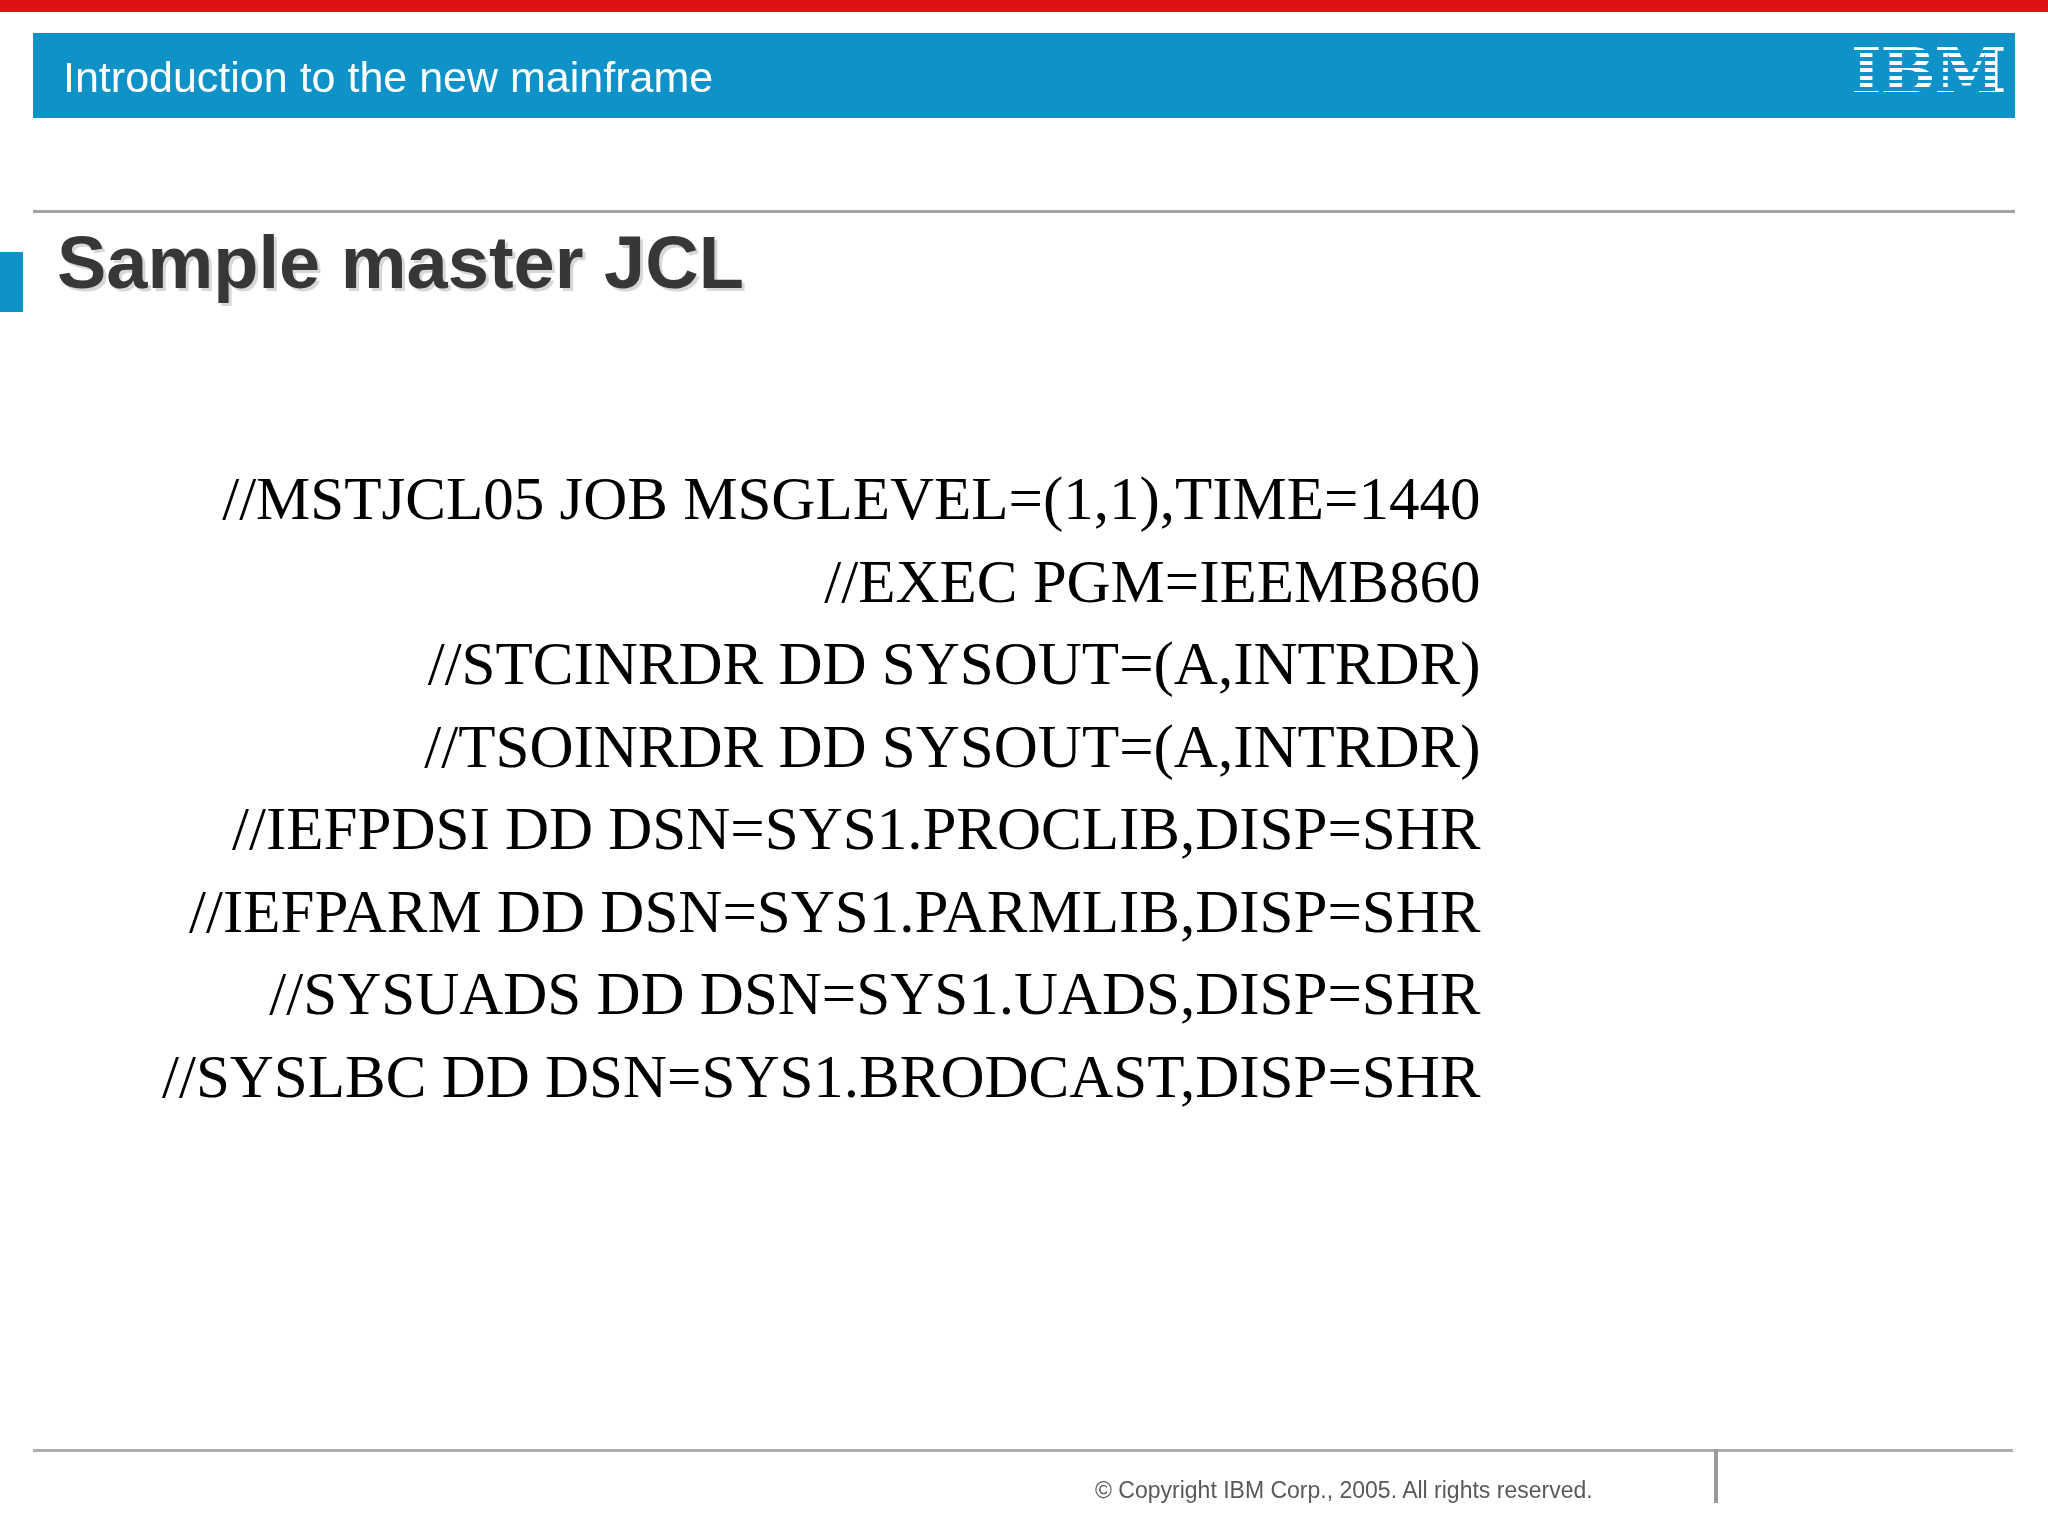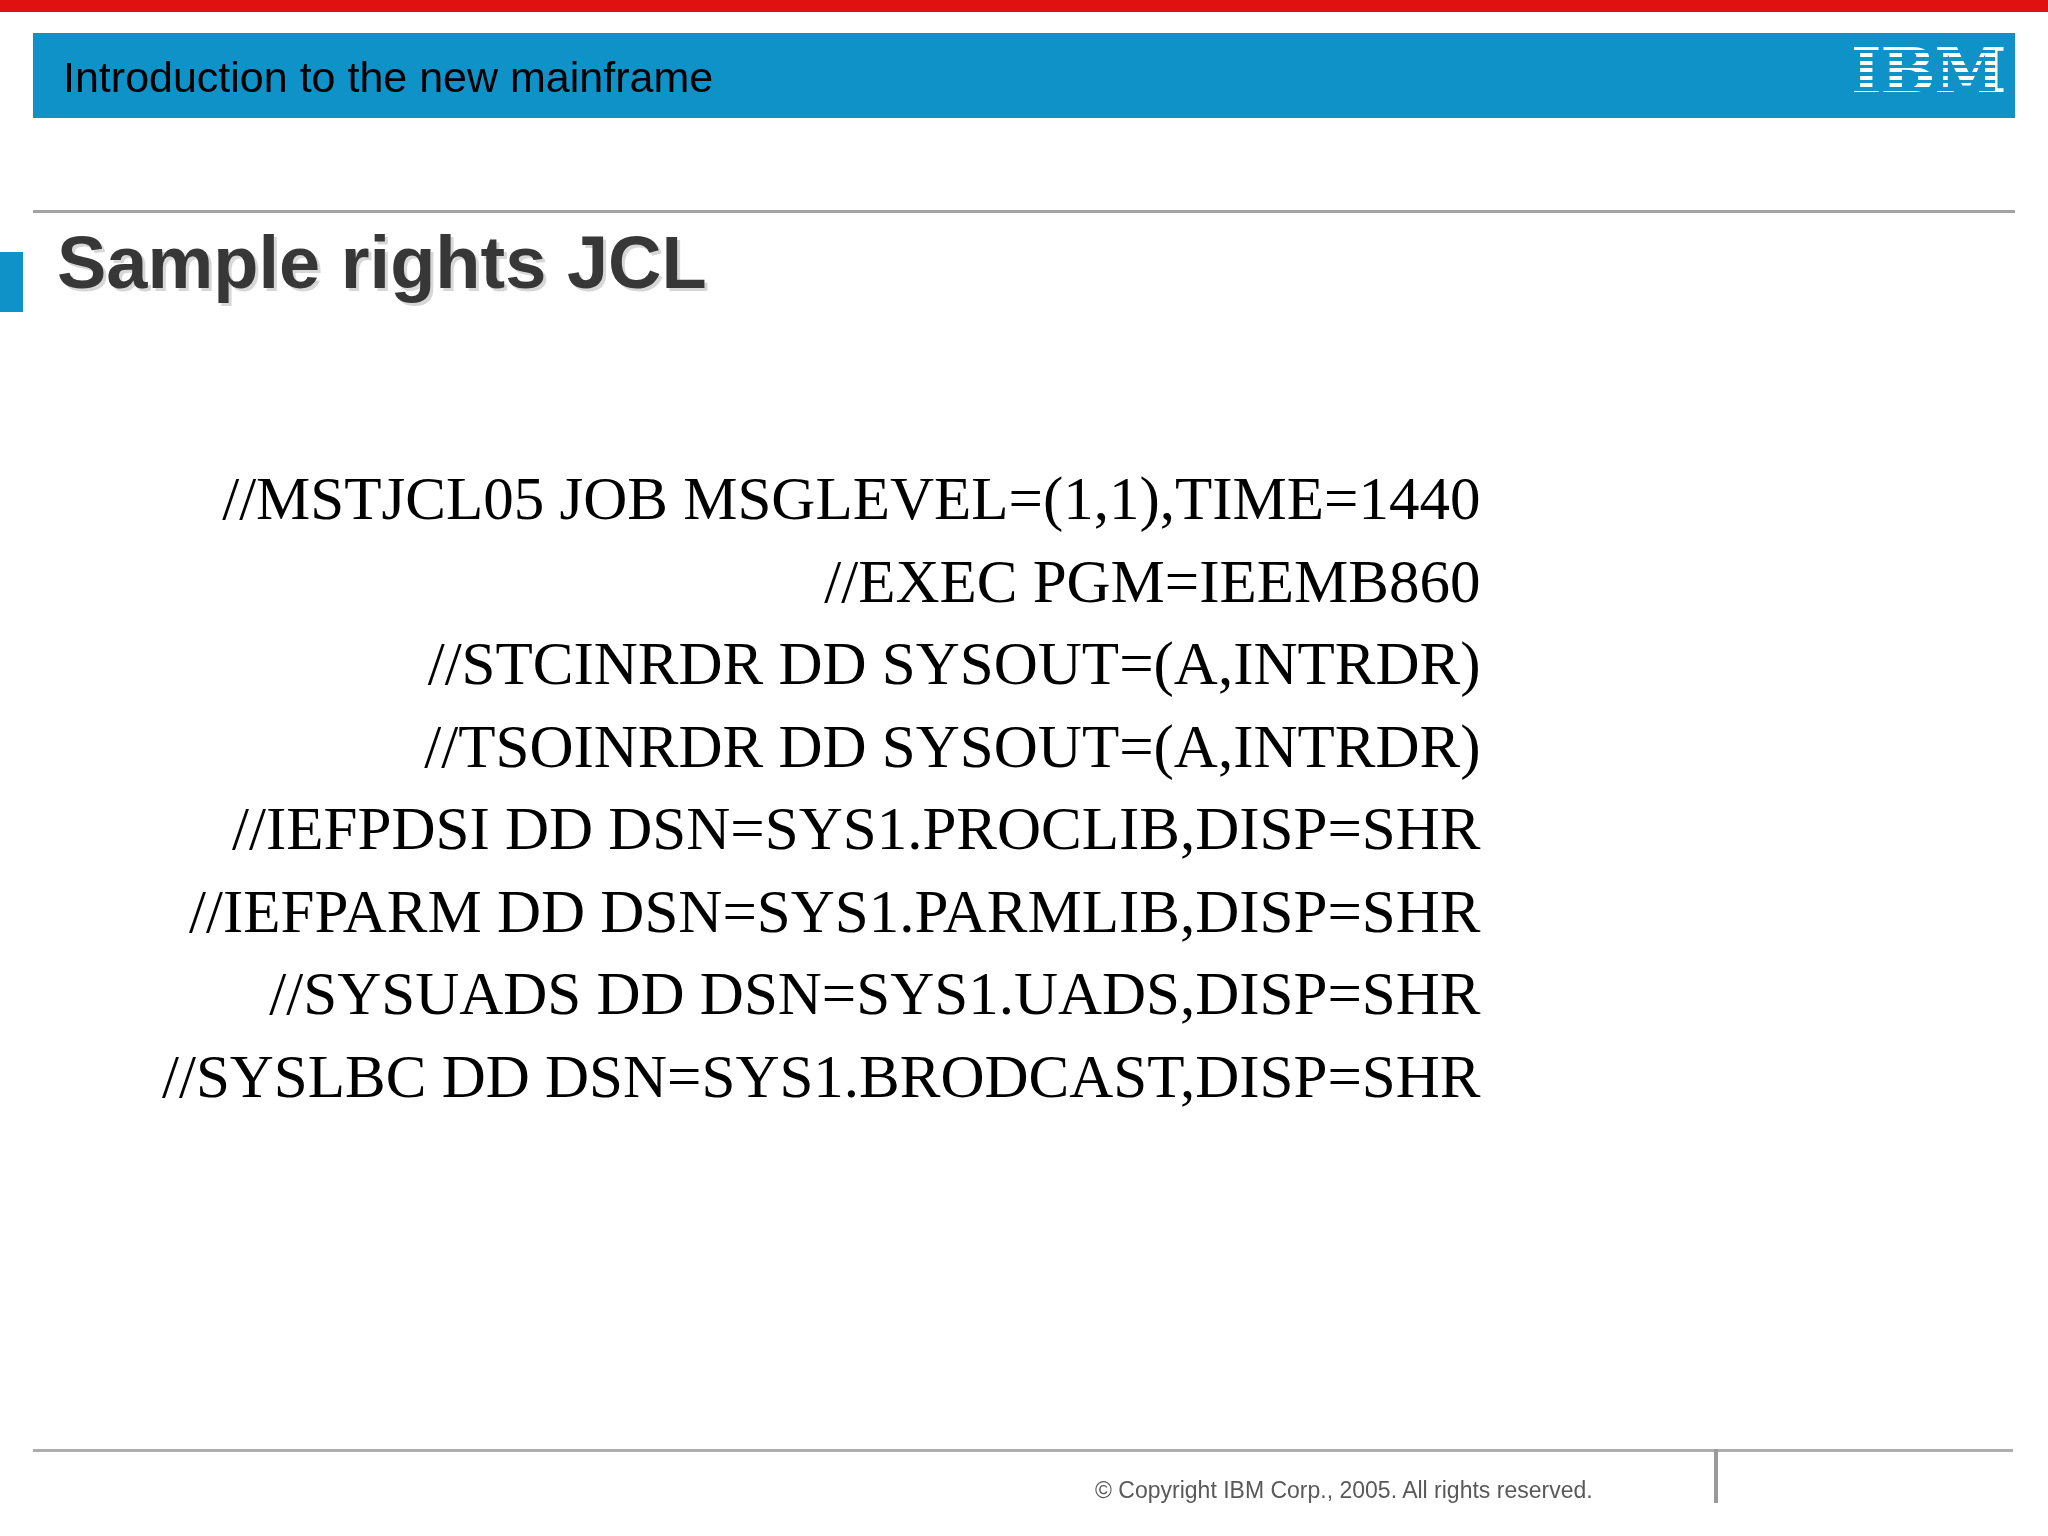--- a/index.html
+++ b/index.html
@@ -27,21 +27,21 @@
     position: absolute;
     left: 33px; top: 33px;
     width: 1982px; height: 85px;
     background: #0f92c8;
   }
   .header-title {
     position: absolute;
     left: 30px; top: 0;
     height: 85px;
     line-height: 88px;
-    color: #000000;
+    color: #ffffff;
     font-size: 43px;
     font-weight: 400;
     white-space: nowrap;
   }
   
   .ibm-logo {
     position: absolute;
     right: 28px; top: 13px;
     width: 136px; height: 58px;
   }
@@ -137,21 +137,21 @@
   <div class="header-bar">
     <div class="header-title">Introduction to the new mainframe</div>
     <div class="ibm-logo">
       <div class="ibm-logo-text">IBM</div>
       <div class="ibm-logo-stripes"></div>
     </div>
   </div>
 
   <div class="title-rule"></div>
   <div class="title-accent"></div>
-  <div class="slide-title">Sample rights JCL</div>
+  <div class="slide-title">Sample master JCL</div>
 
   <div class="code-block"><div class="code-line">//MSTJCL05 JOB MSGLEVEL=(1,1),TIME=1440</div><div class="code-line">//EXEC PGM=IEEMB860</div><div class="code-line">//STCINRDR DD SYSOUT=(A,INTRDR)</div><div class="code-line">//TSOINRDR DD SYSOUT=(A,INTRDR)</div><div class="code-line">//IEFPDSI DD DSN=SYS1.PROCLIB,DISP=SHR</div><div class="code-line">//IEFPARM DD DSN=SYS1.PARMLIB,DISP=SHR</div><div class="code-line">//SYSUADS DD DSN=SYS1.UADS,DISP=SHR</div><div class="code-line">//SYSLBC DD DSN=SYS1.BRODCAST,DISP=SHR</div></div>
 
   <div class="footer-rule"></div>
   <div class="footer-tick"></div>
   <div class="footer-copyright">© Copyright IBM Corp., 2005. All rights reserved.</div>
 
 </div>
 
 </body></html>

